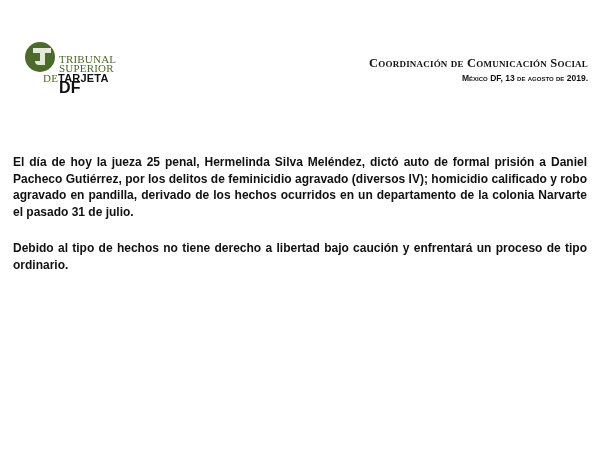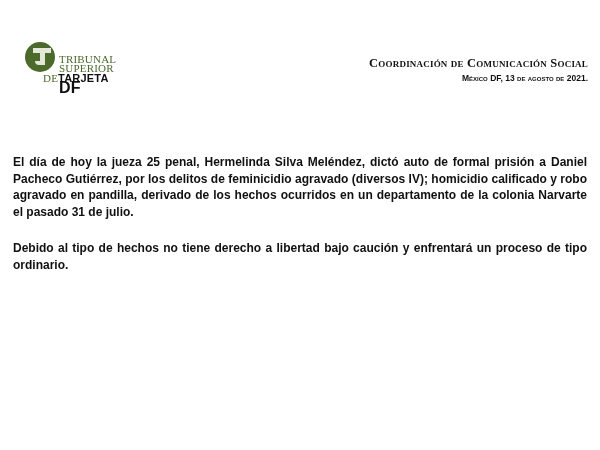--- a/index.html
+++ b/index.html
@@ -32,19 +32,19 @@
     <div class="logo-t-j"></div>
   </div>
   <div class="logo-line l1">TRIBUNAL</div>
   <div class="logo-line l2">SUPERIOR</div>
   <div class="logo-line l3"><span>DE</span><span class="b">TARJETA</span></div>
   <div class="logo-line l4">DF</div>
 </div>
 
 <div class="header-right">
   <div class="coord">Coordinación de Comunicación Social</div>
-  <div class="date">México DF, 13 de agosto de 2021.</div>
+  <div class="date">México DF, 13 de agosto de 2019.</div>
 </div>
 
 <div class="body-text">
   <p class="para">El día de hoy la jueza 25 penal, Hermelinda Silva Meléndez, dictó auto de formal prisión a Daniel Pacheco Gutiérrez, por los delitos de feminicidio agravado (diversos IV); homicidio calificado y robo agravado en pandilla, derivado de los hechos ocurridos en un departamento de la colonia Narvarte el pasado 31 de julio.</p>
   <p class="para">Debido al tipo de hechos no tiene derecho a libertad bajo caución y enfrentará un proceso de tipo ordinario.</p>
 </div>
 
 </body></html>

